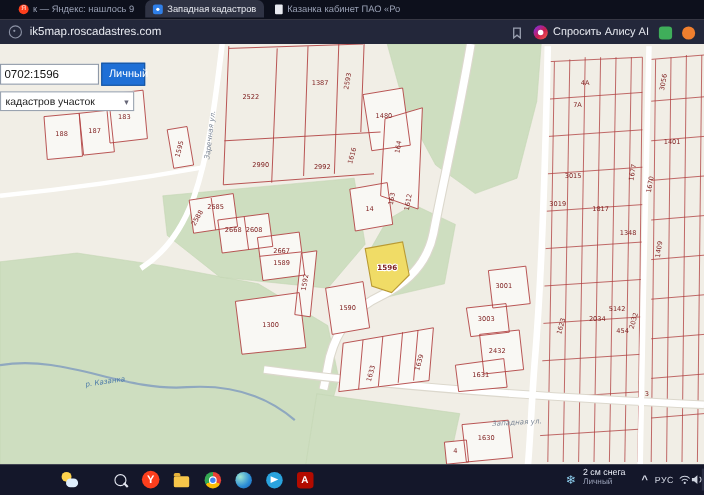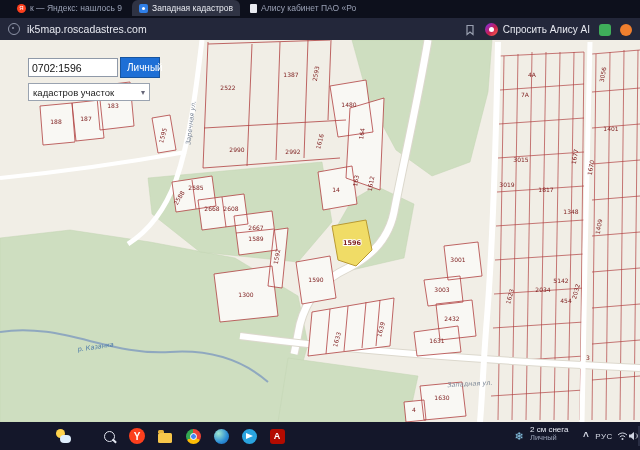--- a/index.html
+++ b/index.html
@@ -35,21 +35,21 @@
 
   
   .map-wrap{position:relative;height:382px;background:#f1eee6;overflow:hidden;}
   #map-svg{position:absolute;left:0;top:0;}
   .lbl{font-family:"DejaVu Sans",sans-serif;font-size:6px;fill:#7d1d1d;text-anchor:middle;}
   .lbl.hl{font-size:6.5px;font-weight:bold;paint-order:stroke;stroke:#ffffff;stroke-width:2px;}
   .lbl.street{fill:#7c8796;font-size:6.5px;font-style:italic;}
   .lbl.river{fill:#4d7ba8;font-size:6.5px;font-style:italic;}
 
   
-  .search-panel{position:absolute;left:0;top:17px;font-size:10px;padding-left:28px;}
+  .search-panel{position:absolute;left:0;top:17px;font-size:10px;}
   .sp-row1{display:flex;align-items:center;}
   .query{width:82px;height:17px;border:1px solid #8f99a8;font-size:10.5px;padding:0 3px;background:#fff;color:#111;
          font-family:"Liberation Sans",sans-serif;}
   .find{width:40px;height:21px;margin-left:2px;background:#1e6fd6;color:#fff;border:1px solid #17549f;
         font-size:10px;cursor:pointer;font-family:"Liberation Sans",sans-serif;}
   .sp-row2{margin-top:5px;width:112px;height:16px;background:#fff;border:1px solid #9aa3b0;display:flex;
            align-items:center;justify-content:space-between;padding:0 4px;color:#222;font-size:9.5px;}
   .dd-arrow{color:#667;font-size:8px;}
 
   
@@ -90,21 +90,21 @@
     <div class="tab">
       <span class="fav ya">Я</span>
       <span>к — Яндекс: нашлось 9</span>
     </div>
     <div class="tab active">
       <span class="fav map"></span>
       <span>Западная кадастров</span>
     </div>
     <div class="tab">
       <span class="fav doc"></span>
-      <span>Алису кабинет ПАО «Ро</span>
+      <span>Казанка кабинет ПАО «Ро</span>
     </div>
   </div>
 
   <div class="addrbar">
     <span class="site-ico"></span>
     <span class="url">ik5map.roscadastres.com</span>
     <div class="addr-right">
       <svg width="12" height="12" viewBox="0 0 12 12">
         <path d="M3,1.5 h6 v9 l-3,-2.5 -3,2.5 z" fill="none" stroke="#9aa0b0" stroke-width="1.2"></path>
       </svg>

